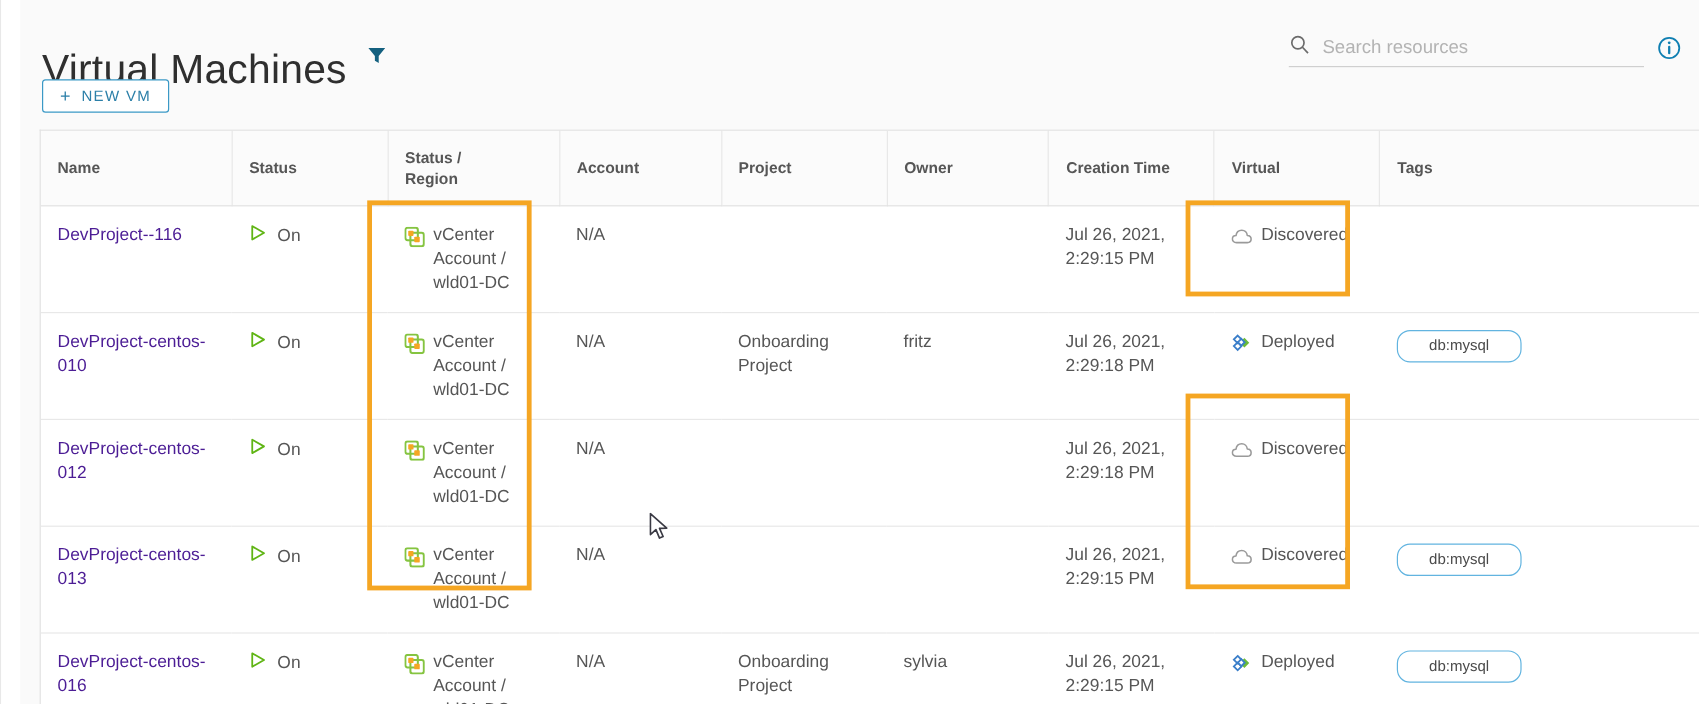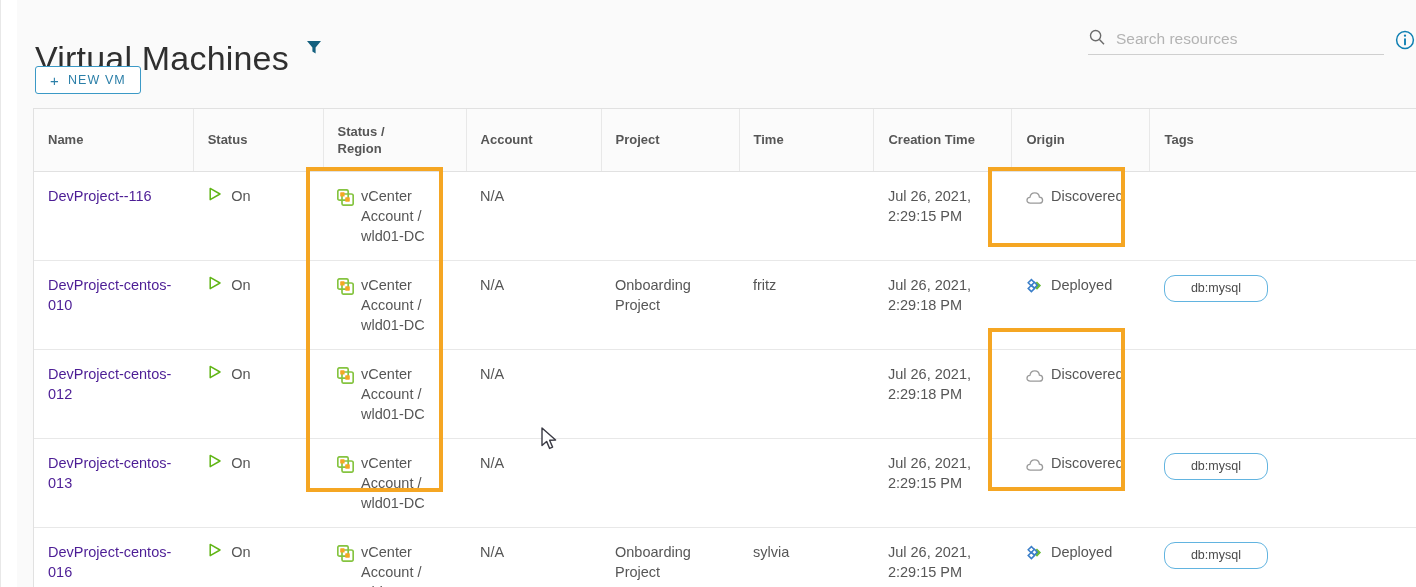--- a/index.html
+++ b/index.html
@@ -33,21 +33,21 @@
   }
   .title-wrap { display: flex; align-items: center; gap: 14px; padding-left: 18px; }
   .page-title {
     font-size: 34px; font-weight: 400; color: #2f2f2f;
     letter-spacing: 0.2px; line-height: 38px; margin-top: 25px;
   }
   .filter-icon { display: block; margin-top: 6px; }
 
   .search-wrap {
     margin-left: auto; display: flex; align-items: center;
-    gap: 10px; margin-top: 14px;
+    gap: 10px; padding-right: 14px; margin-top: 14px;
   }
   .search-box {
     display: flex; align-items: center; gap: 10px;
     width: 296px;
     border-bottom: 1px solid #cfcfcf;
     padding-bottom: 4px;
   }
   .search-input {
     border: none; outline: none; background: transparent;
     font-family: "Liberation Sans", sans-serif;
@@ -216,23 +216,23 @@
             <col class="c-origin">
             <col class="c-tags">
         </colgroup>
         <thead>
           <tr>
             <th>Name</th>
             <th>Status</th>
             <th><span>Status /</span><br><span>Region</span></th>
             <th>Account</th>
             <th>Project</th>
-            <th>Time</th>
+            <th>Owner</th>
             <th>Creation Time</th>
-            <th>Origin</th>
+            <th>Virtual</th>
             <th>Tags</th>
           </tr>
         </thead>
         <tbody id="vm-rows">
             <tr>
               <td><span class="vm-link">DevProject--116</span></td>
               <td>
                 <div class="status-cell">
   <span style="flex:0 0 auto;">
     <svg width="16" height="16" viewBox="0 0 16 16">

